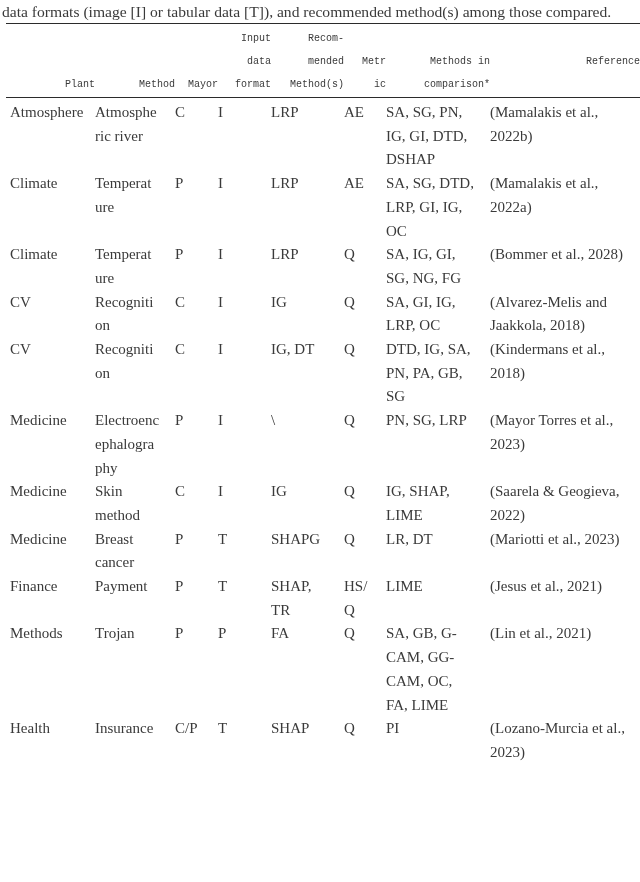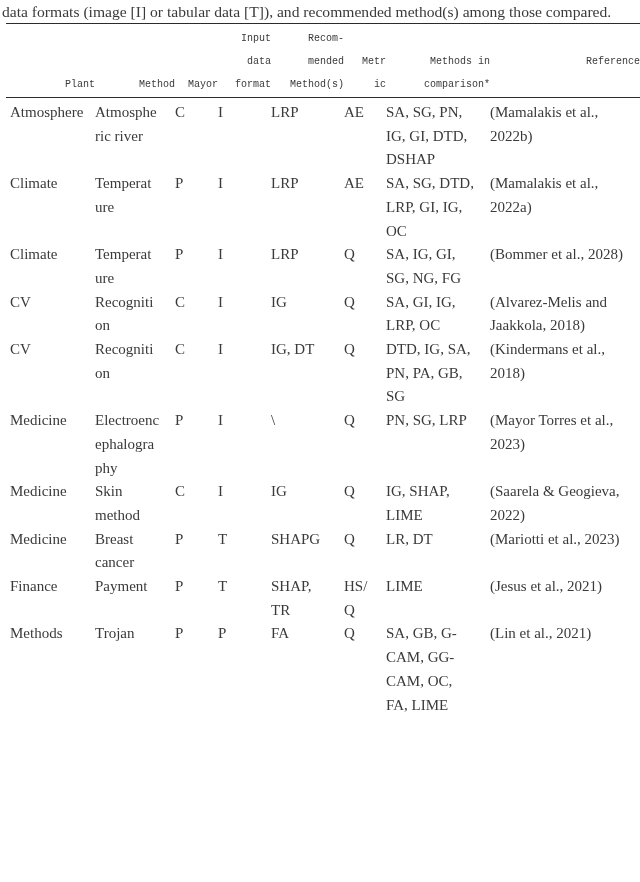--- a/index.html
+++ b/index.html
@@ -220,16 +220,27 @@
           <td>P</td>
           <td>P</td>
           <td>FA</td>
           <td>Q</td>
           <td>SA, GB, G-
 CAM, GG-
 CAM, OC,
 FA, LIME</td>
           <td>(Lin et al., 2021)</td>
         </tr>
+        <tr>
+          <td>Health</td>
+          <td>Insurance</td>
+          <td>C/P</td>
+          <td>T</td>
+          <td>SHAP</td>
+          <td>Q</td>
+          <td>PI</td>
+          <td>(Lozano-Murcia et al.,
+2023)</td>
+        </tr>
       </tbody>
   </table>
 
 </div>
 
 </body></html>

